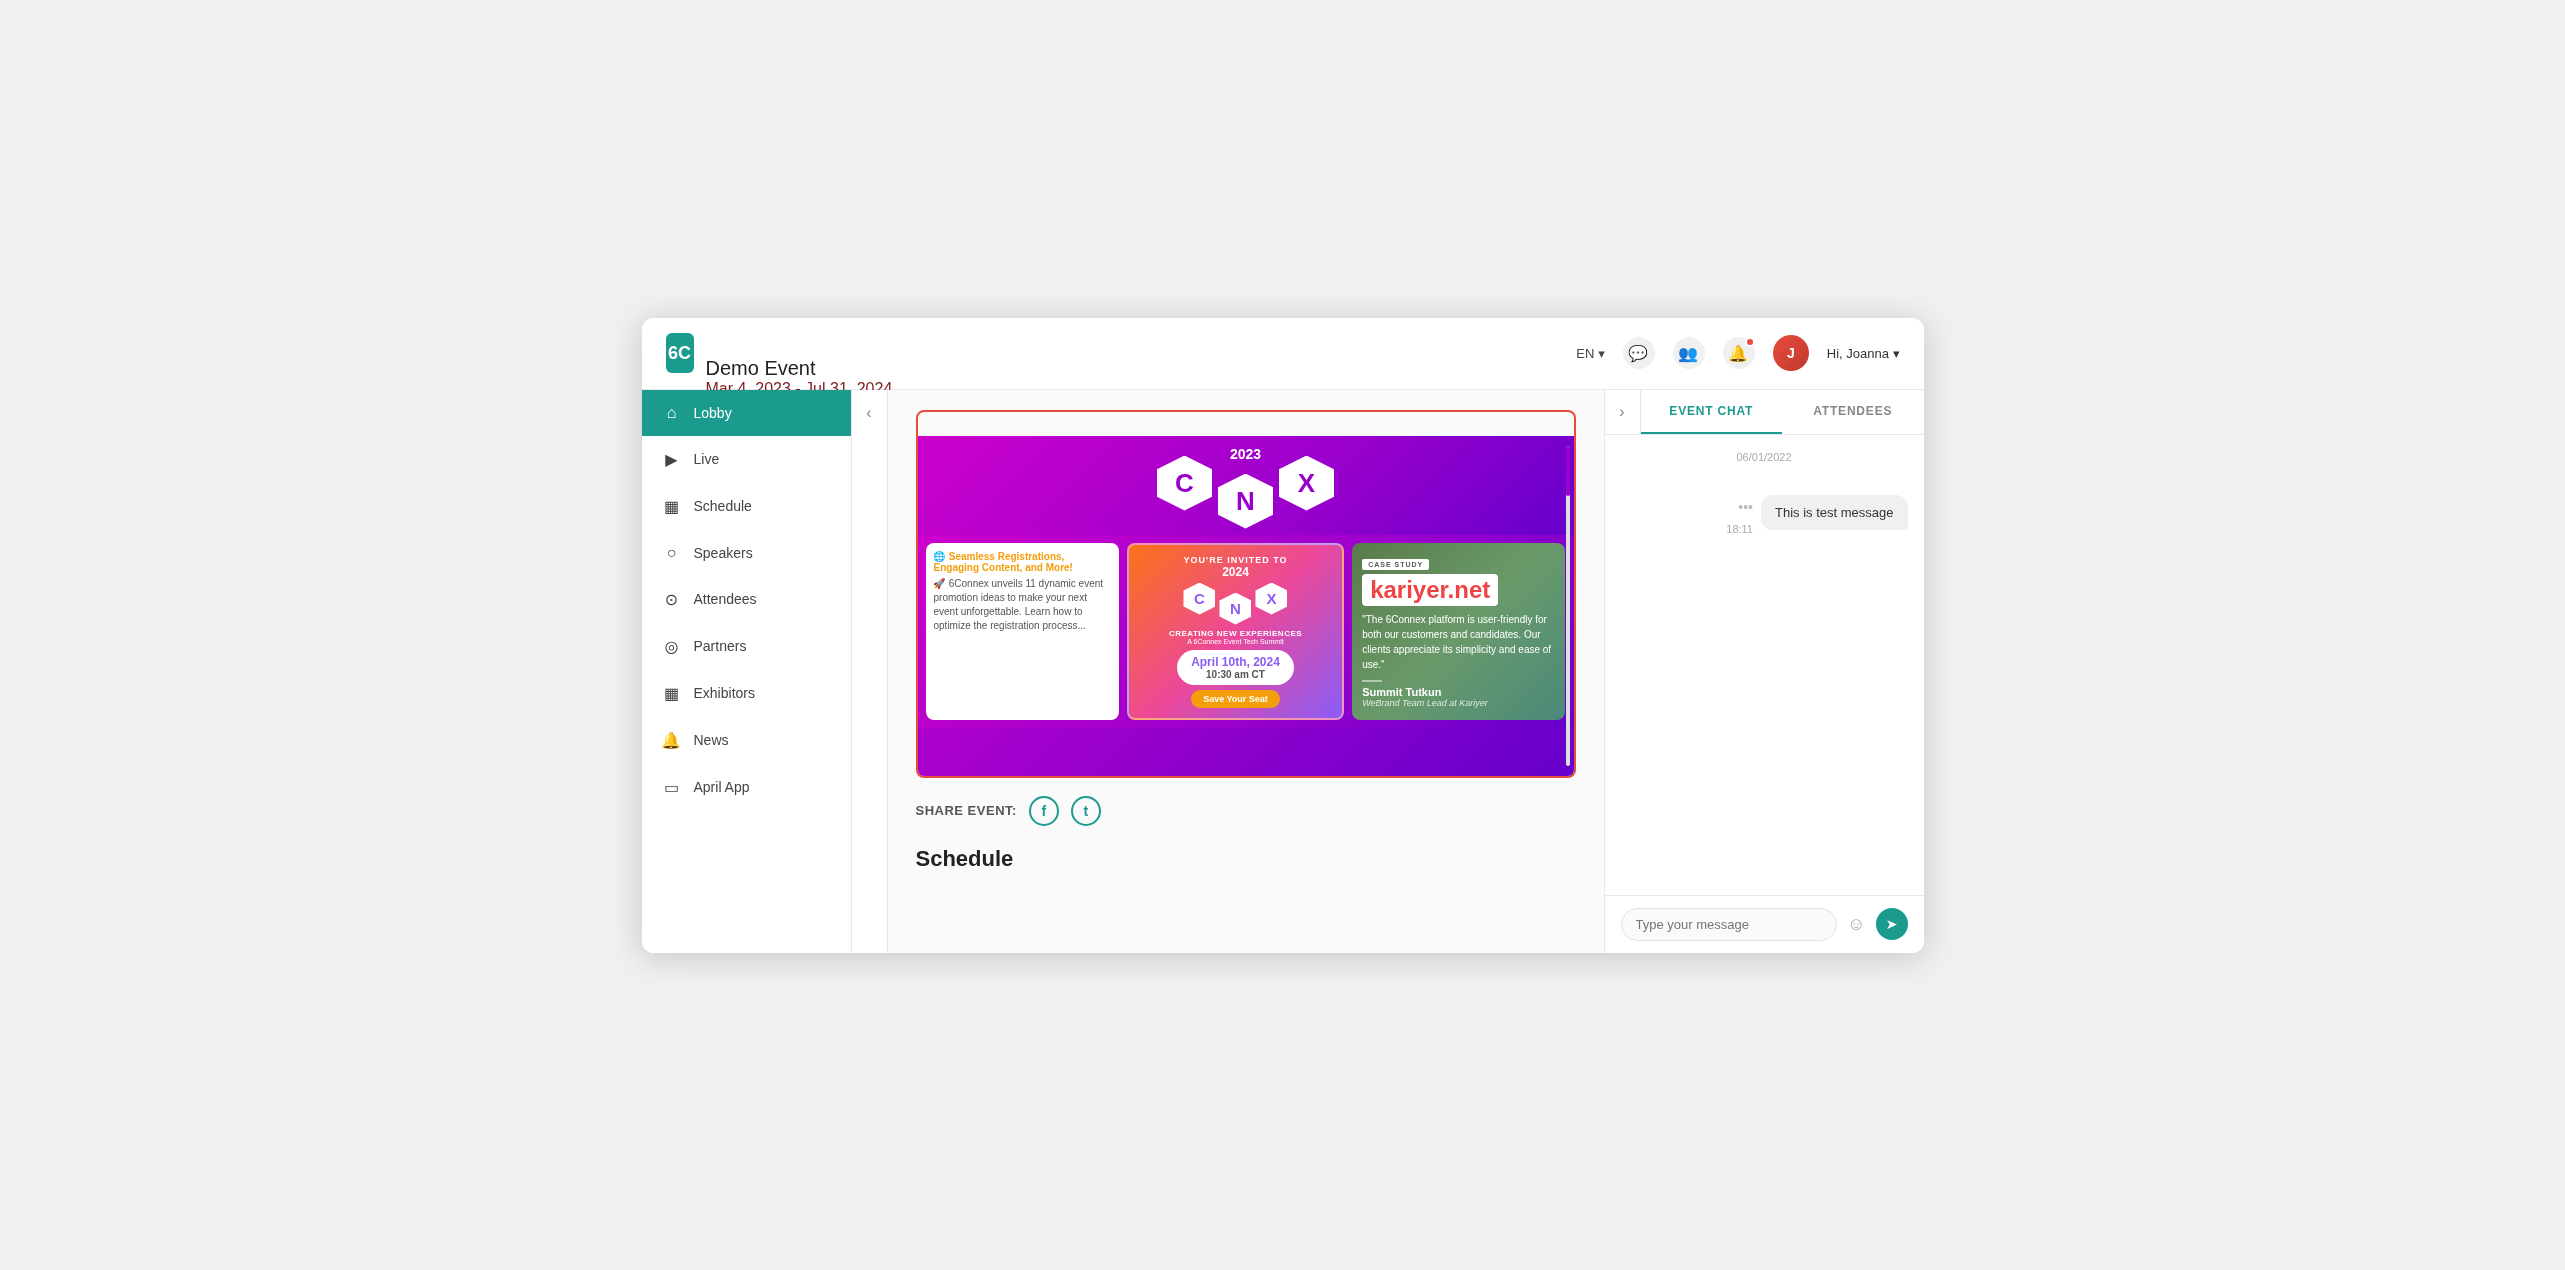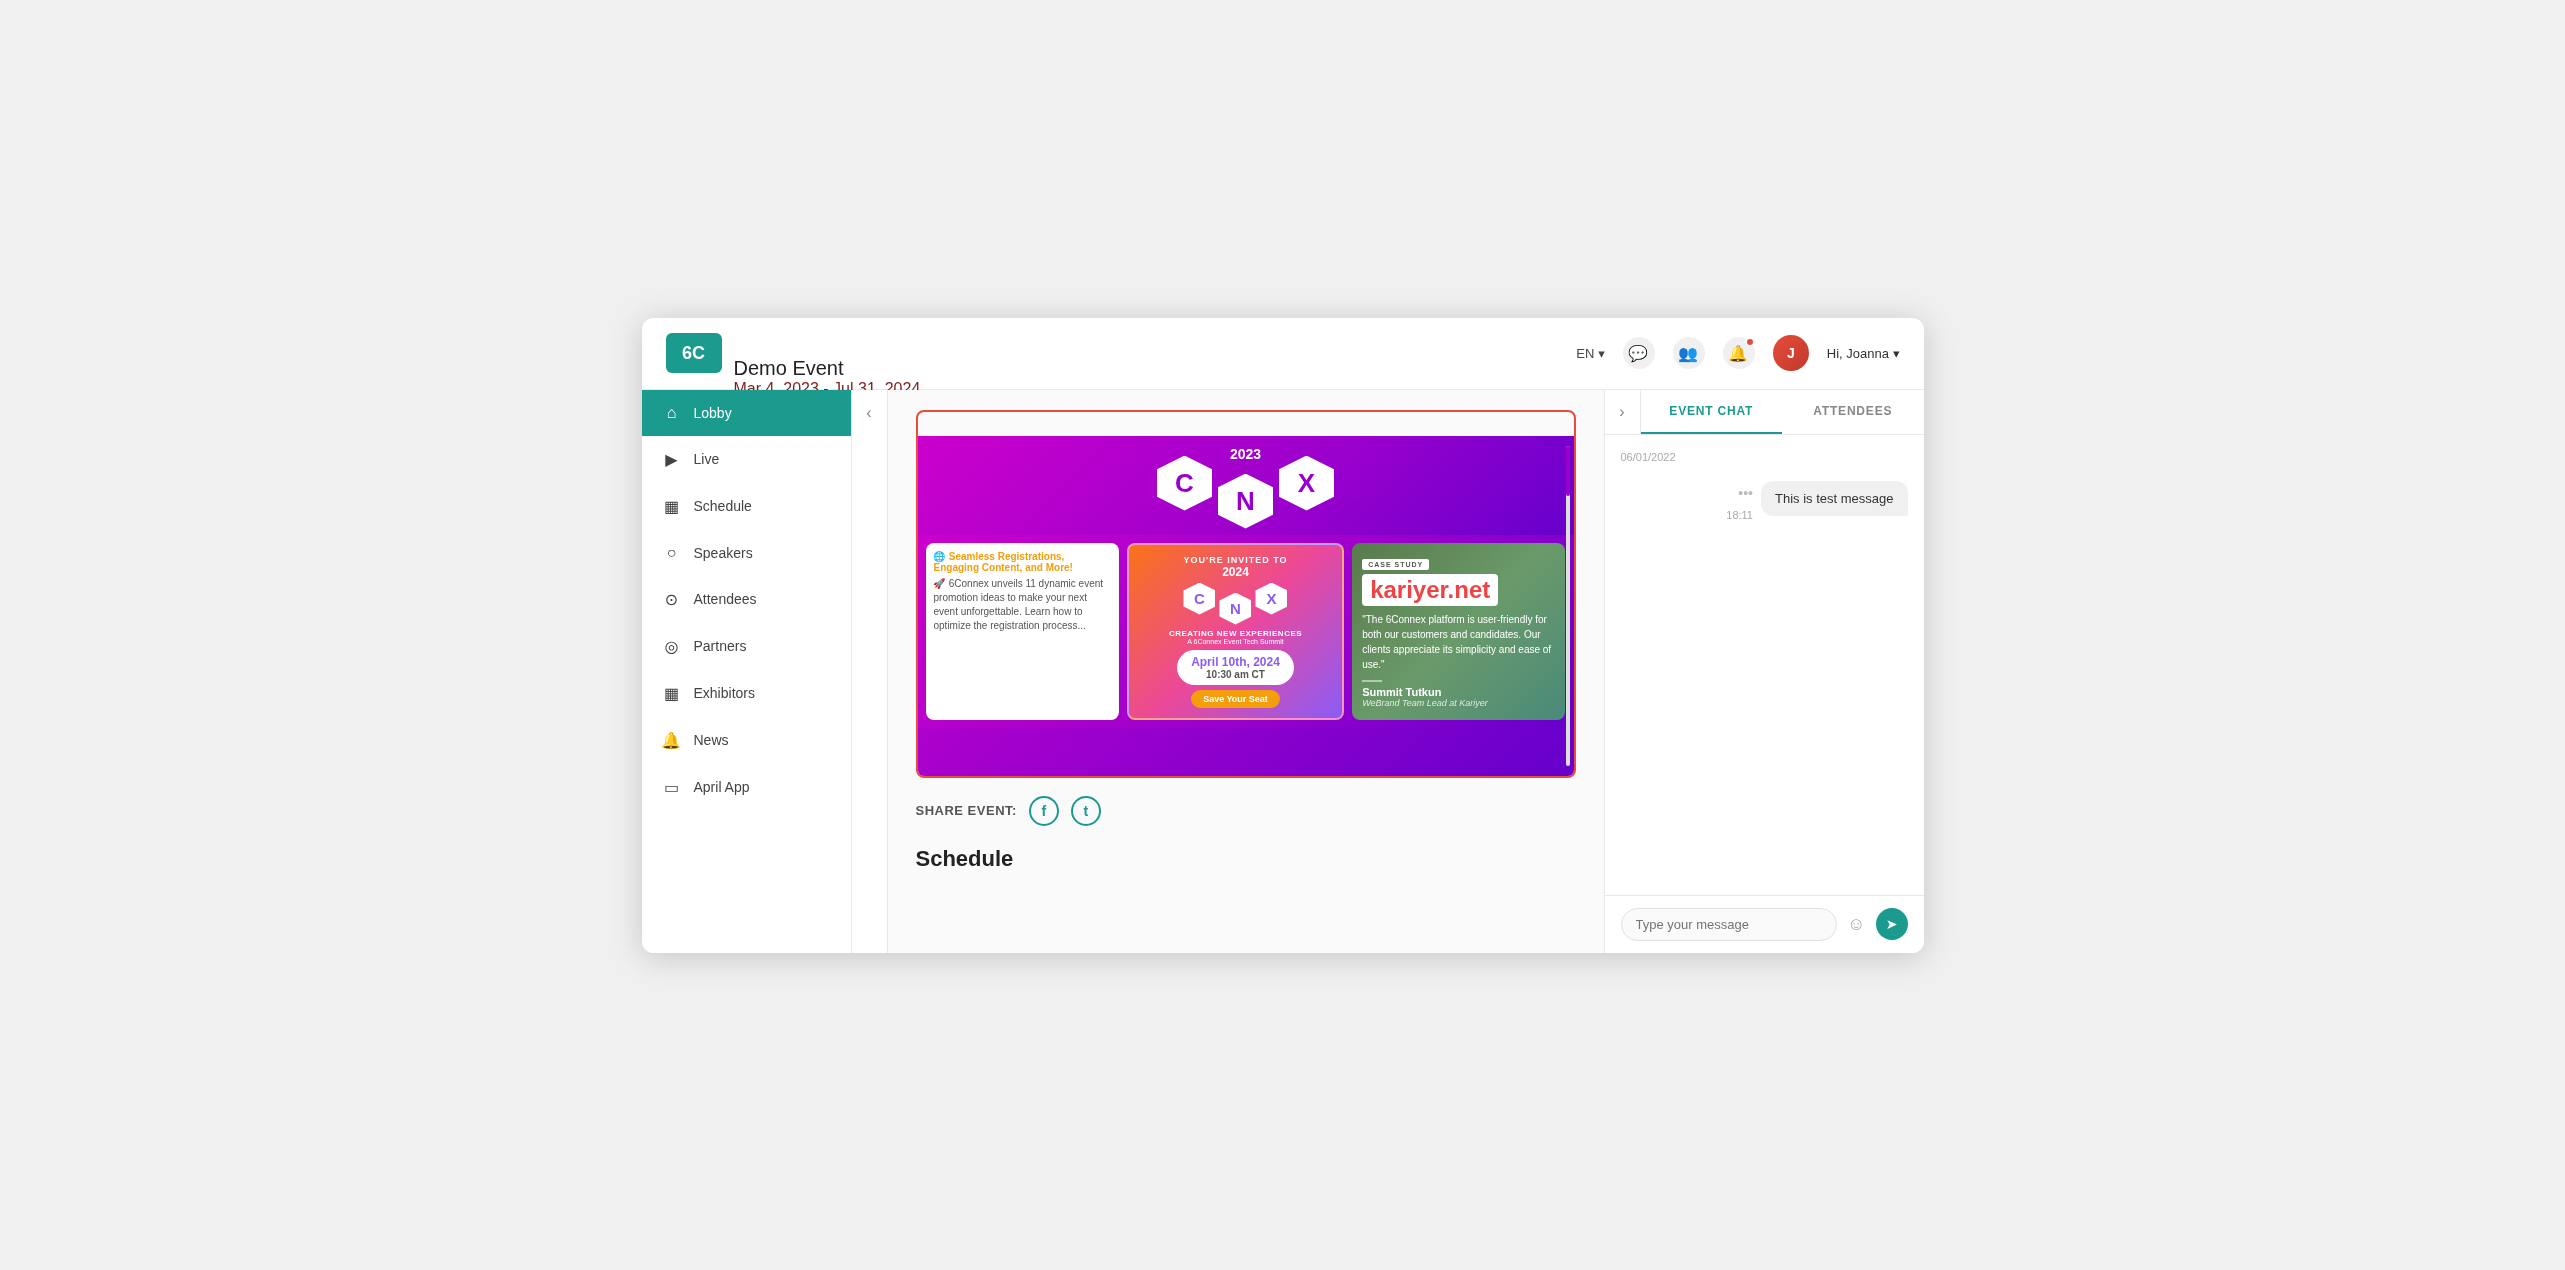--- a/index.html
+++ b/index.html
@@ -1,21 +1,21 @@
 <!DOCTYPE html>
 <html><head>
   <meta charset="utf-8">
   <style>
     * { box-sizing: border-box; margin: 0; padding: 0; }
     body { font-family: -apple-system, BlinkMacSystemFont, 'Segoe UI', sans-serif; background: #f0f0f0; display: flex; justify-content: center; align-items: center; min-height: 100vh; }
     .app-window { width: 1282px; height: 635px; background: #fff; border-radius: 12px; box-shadow: 0 4px 32px rgba(0,0,0,0.18); overflow: hidden; display: flex; flex-direction: column; }
     
     .top-header { height: 72px; background: #fff; border-bottom: 1px solid #e8e8e8; display: flex; align-items: center; padding: 0 24px; flex-shrink: 0; }
     .logo-area { display: flex; align-items: center; gap: 12px; }
-    .logo-box { width: 56px; height: 40px; background: #1a9b8e; border-radius: 6px; display: flex; align-items: center; justify-content: center; color: #fff; font-weight: 900; font-size: 18px; }
+    .logo-box { width: 28px; height: 40px; background: #1a9b8e; border-radius: 6px; display: flex; align-items: center; justify-content: center; color: #fff; font-weight: 900; font-size: 18px; }
     .event-info { display: flex; flex-direction: column; }
     .event-name { font-size: 20px; font-weight: 400; color: #222; margin-top: 48px; }
     .event-date { font-size: 16px; color: #7f1d1d; }
     .header-right { margin-left: auto; display: flex; align-items: center; gap: 18px; }
     .lang-selector { display: flex; align-items: center; gap: 4px; font-size: 13px; color: #444; cursor: pointer; }
     .header-icon { width: 32px; height: 32px; border-radius: 50%; background: #f0f0f0; display: flex; align-items: center; justify-content: center; font-size: 16px; cursor: pointer; color: #555; }
     .header-icon-notif { position: relative; }
     .notif-badge { position: absolute; top: 0; right: 0; width: 10px; height: 10px; background: #e74c3c; border-radius: 50%; border: 2px solid #fff; }
     .avatar-placeholder { background: linear-gradient(135deg, #e74c3c, #c0392b); width: 36px; height: 36px; border-radius: 50%; display: flex; align-items: center; justify-content: center; color: #fff; font-weight: 700; font-size: 14px; }
     .hi-user { font-size: 13px; color: #333; cursor: pointer; display: flex; align-items: center; gap: 4px; }
@@ -37,21 +37,21 @@
     .social-btn { width: 30px; height: 30px; border-radius: 50%; border: 2px solid #1a9b8e; display: flex; align-items: center; justify-content: center; color: #1a9b8e; font-size: 14px; cursor: pointer; font-weight: 700; }
     
     .schedule-title { font-size: 22px; font-weight: 700; color: #222; margin-bottom: 16px; }
     
     .chat-panel { width: 320px; background: #fff; border-left: 1px solid #e8e8e8; display: flex; flex-direction: column; flex-shrink: 0; }
     .chat-header { display: flex; border-bottom: 1px solid #e8e8e8; }
     .chat-tab { flex: 1; text-align: center; padding: 14px 0; font-size: 12px; font-weight: 700; letter-spacing: 0.8px; color: #888; cursor: pointer; text-transform: uppercase; }
     .chat-tab.active { color: #1a9b8e; border-bottom: 2px solid #1a9b8e; }
     .chat-toggle { width: 36px; display: flex; align-items: center; justify-content: center; font-size: 16px; color: #888; cursor: pointer; border-right: 1px solid #e8e8e8; }
     .chat-body { flex: 1; padding: 16px; overflow-y: auto; }
-    .chat-date { text-align: left; font-size: 11px; color: #aaa; margin-bottom: 18px; }
+    .chat-date { text-align: center; font-size: 11px; color: #aaa; margin-bottom: 32px; }
     .chat-message-row { display: flex; justify-content: flex-end; align-items: flex-start; gap: 8px; margin-bottom: 10px; }
     .chat-time { font-size: 11px; color: #aaa; margin-top: 6px; }
     .chat-dots { font-size: 14px; color: #bbb; margin-top: 4px; }
     .chat-bubble { background: #f0f0f0; border-radius: 12px 12px 2px 12px; padding: 10px 14px; font-size: 13px; color: #333; max-width: 200px; }
     .chat-input-area { border-top: 1px solid #e8e8e8; padding: 12px 16px; display: flex; align-items: center; gap: 10px; }
     .chat-input { flex: 1; border: 1px solid #e0e0e0; border-radius: 20px; padding: 8px 14px; font-size: 13px; color: #333; outline: none; background: #fafafa; }
     .chat-emoji { font-size: 18px; cursor: pointer; color: #aaa; }
     .chat-send { width: 32px; height: 32px; background: #1a9b8e; border-radius: 50%; display: flex; align-items: center; justify-content: center; cursor: pointer; border: none; color: #fff; font-size: 14px; }
     .sidebar-collapse { width: 36px; background: #fff; border-right: 1px solid #e8e8e8; display: flex; align-items: flex-start; justify-content: center; padding-top: 14px; cursor: pointer; font-size: 16px; color: #888; }
   </style>

